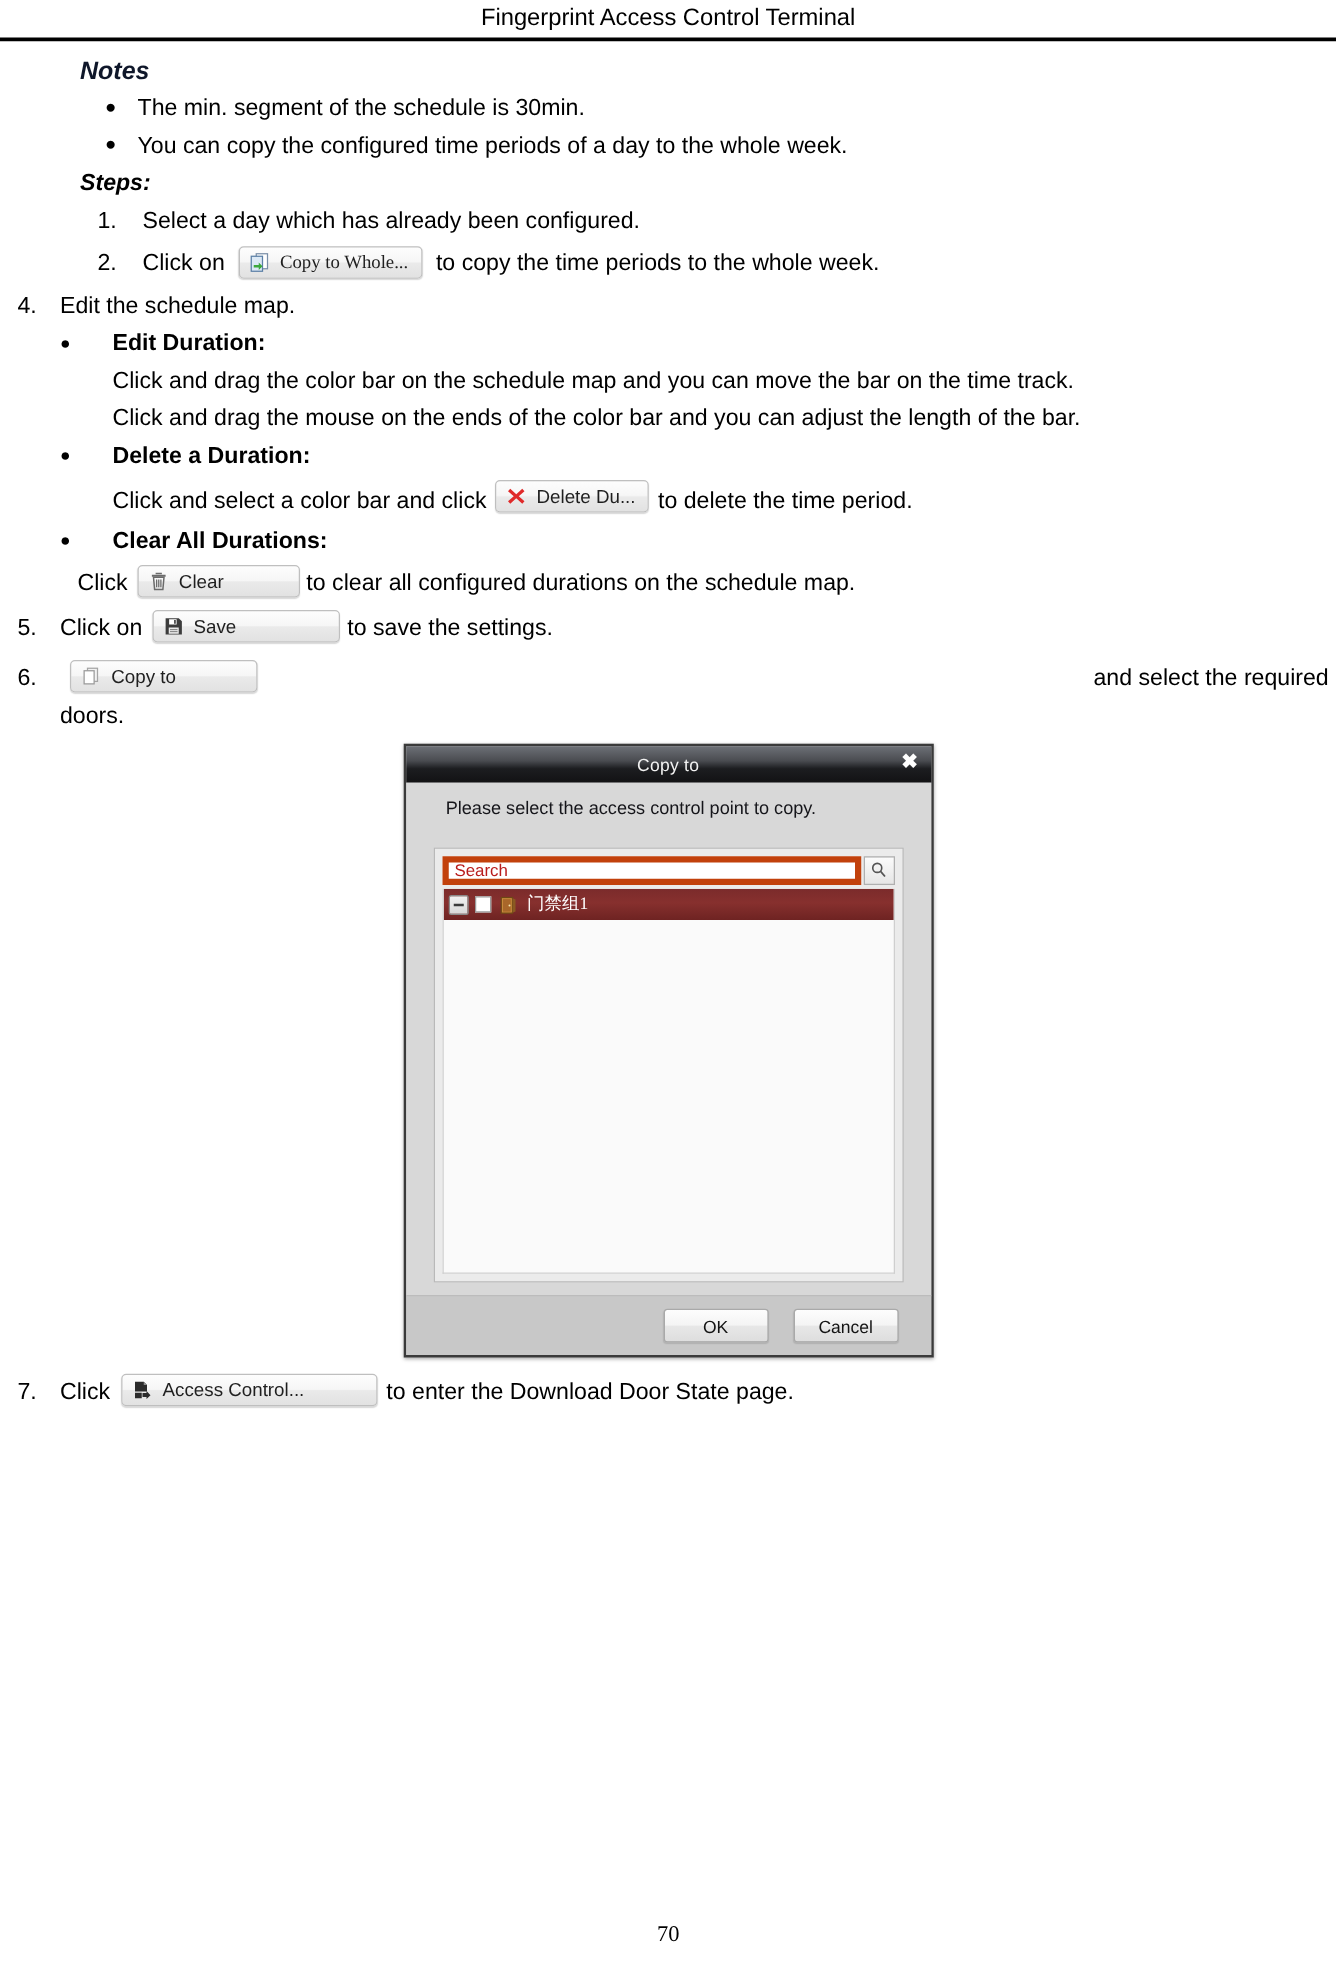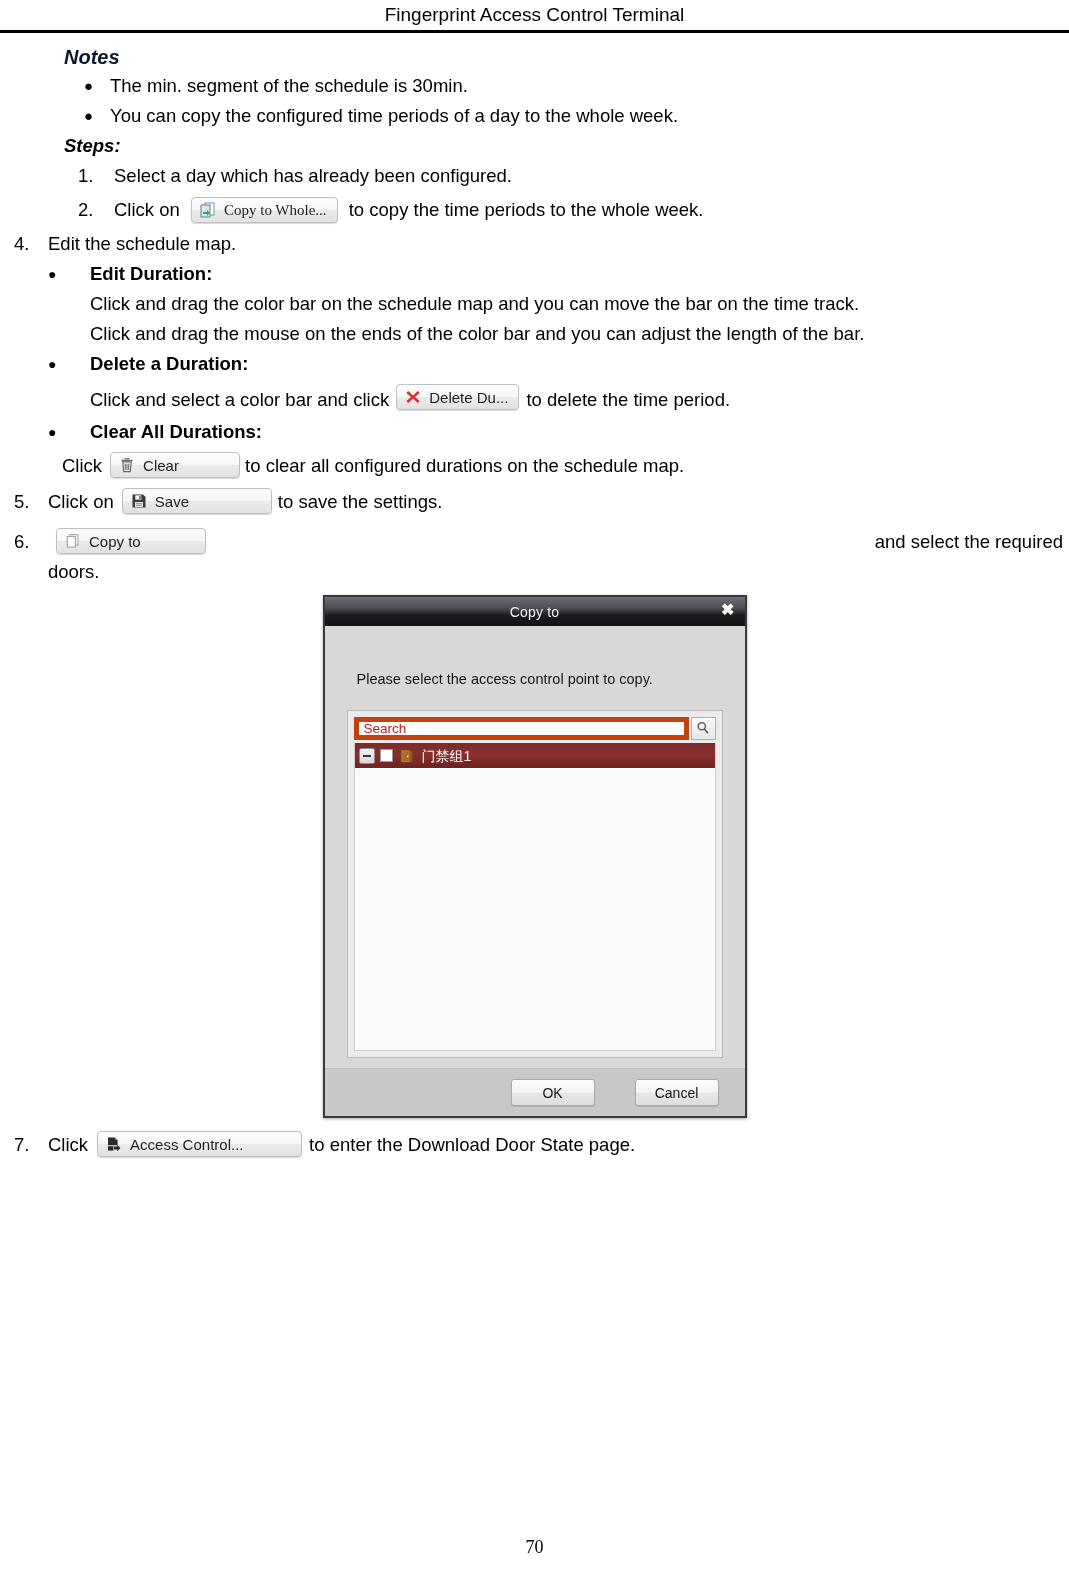--- a/index.html
+++ b/index.html
@@ -192,21 +192,21 @@
     right: 10px;
     top: 4px;
     color: #ffffff;
     font-size: 16px;
     font-weight: bold;
     line-height: 18px;
     cursor: pointer;
   }
   .dlg-body {
     background: #d8d8d8;
-    padding: 38px 22px 10px 22px;
+    padding: 6px 22px 10px 22px;
   }
   .dlg-prompt {
     font-size: 14.5px;
     color: #15151a;
     margin-bottom: 16px;
     margin-left: 10px;
   }
   .tree-panel {
     background: #ebebeb;
     border: 1px solid #b9b9b9;
@@ -297,30 +297,30 @@
     width: 16px;
     height: 16px;
     flex: 0 0 16px;
     margin-right: 7px;
     display: flex;
     align-items: center;
   }
   .tree-label {
     font-size: 14px;
     color: #ffffff;
-    font-family: Liberation Sans, sans-serif;
+    font-family: Liberation Serif, serif;
   }
   .dlg-footer {
     background: #c8c8c8;
     height: 47px;
     display: flex;
     align-items: center;
     justify-content: flex-end;
     padding-right: 26px;
-    gap: 40px;
+    gap: 20px;
     border-top: 1px solid #bcbcbc;
   }
   .dlg-btn {
     width: 82px;
     height: 25px;
     background: linear-gradient(to bottom, #fdfdfd 0%, #f4f4f4 48%, #e7e7e7 52%, #dedede 100%);
     border: 1px solid #a9a9a9;
     border-radius: 3px;
     font-size: 14px;
     color: #141414;

